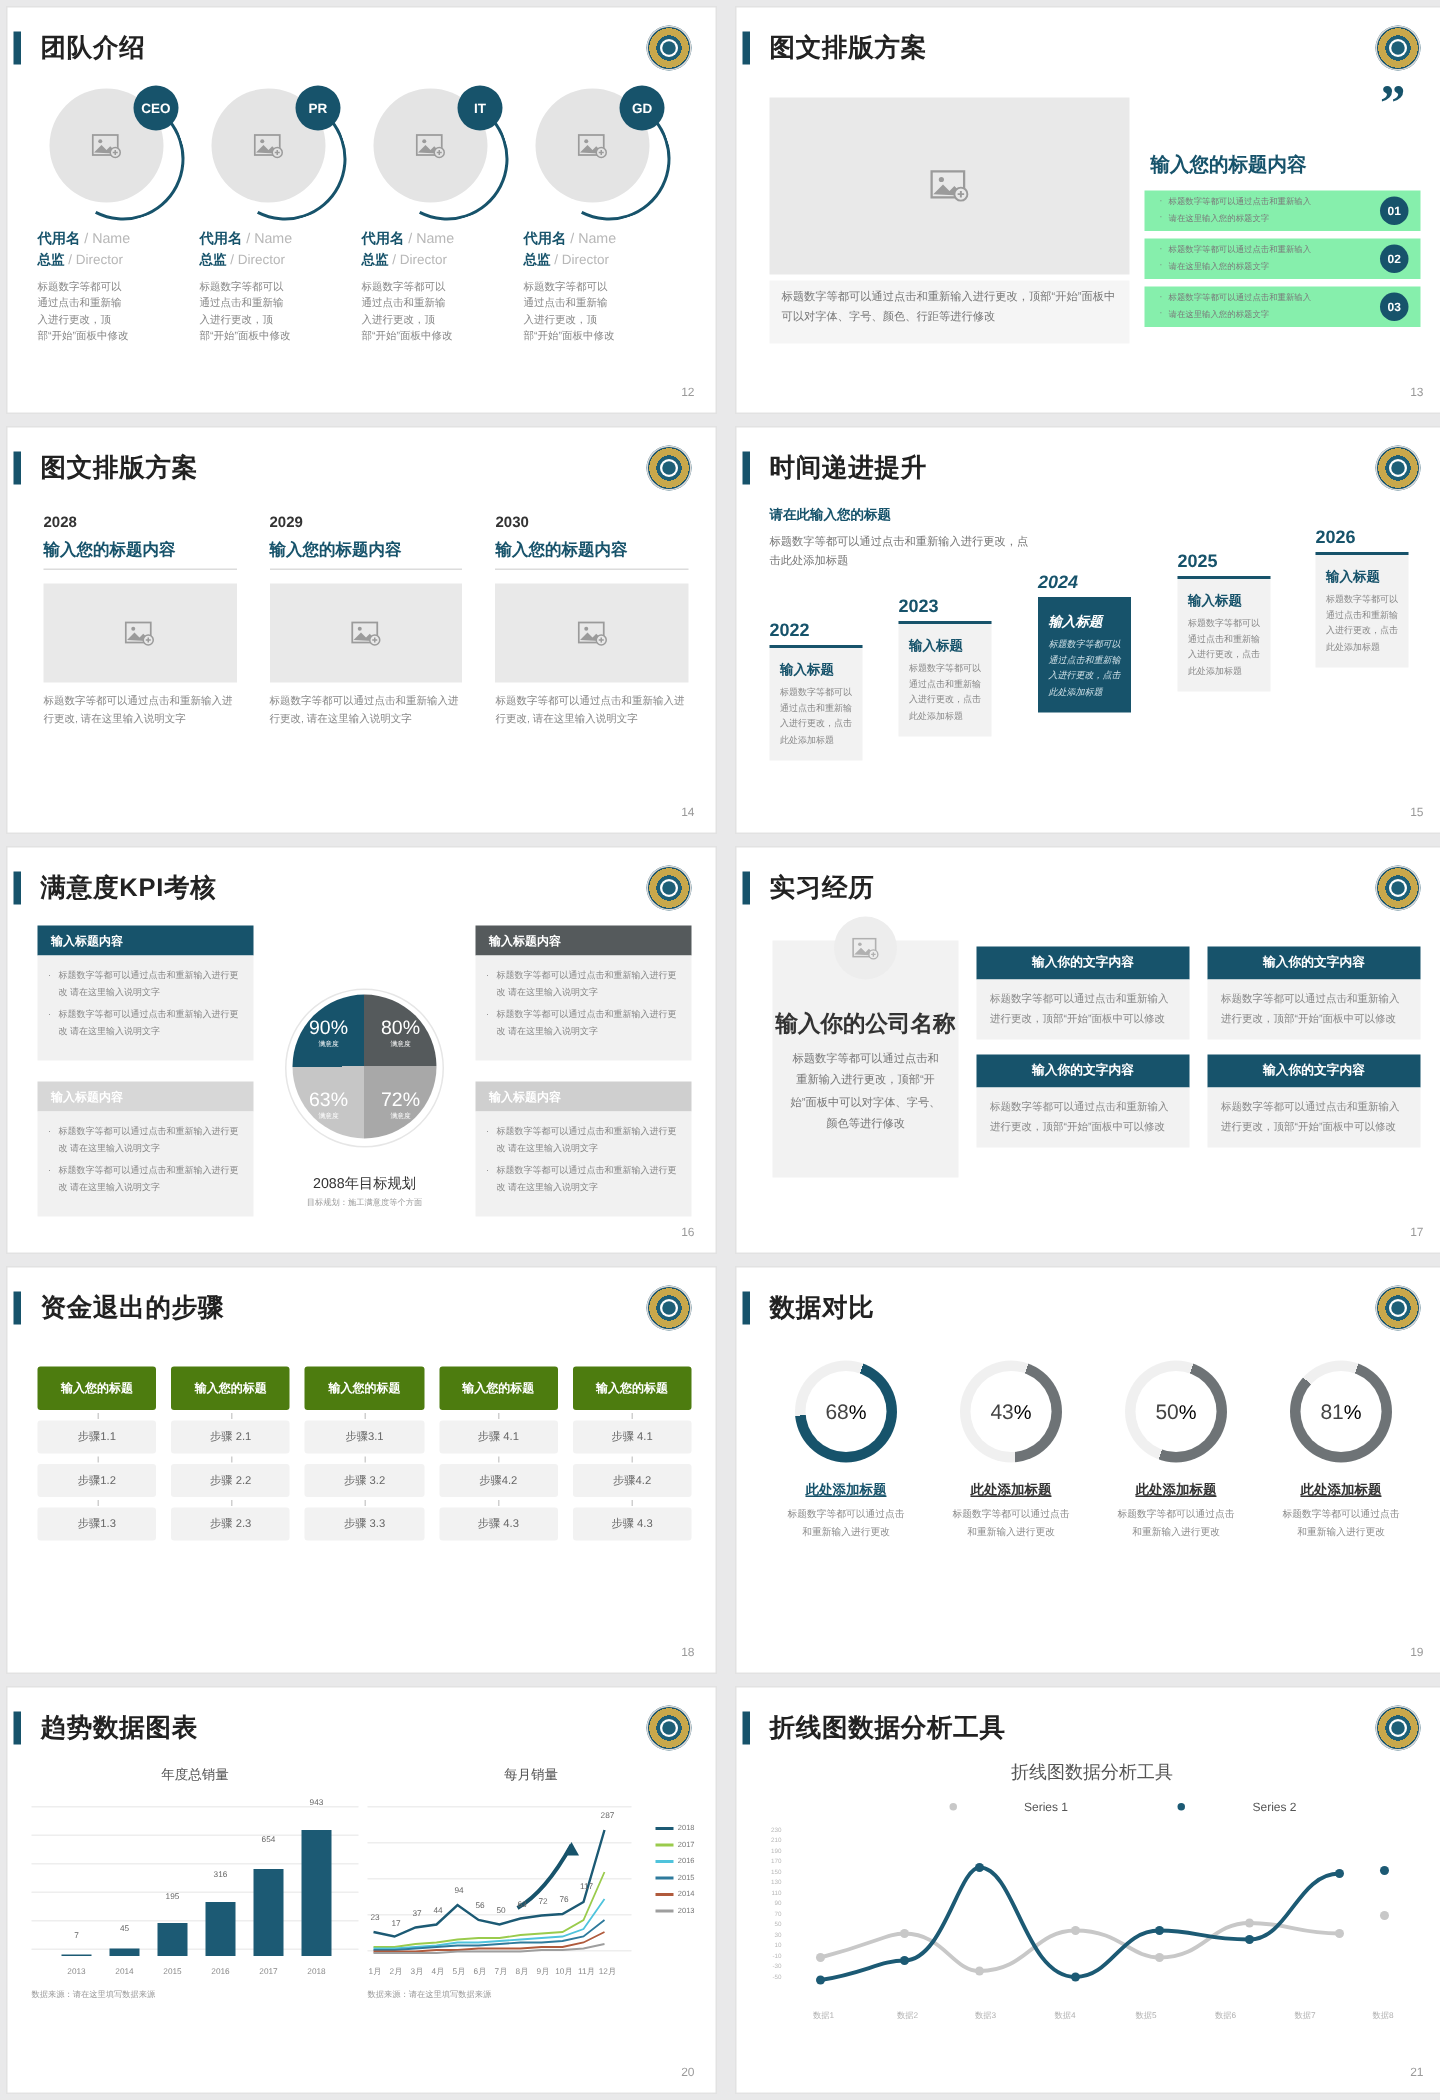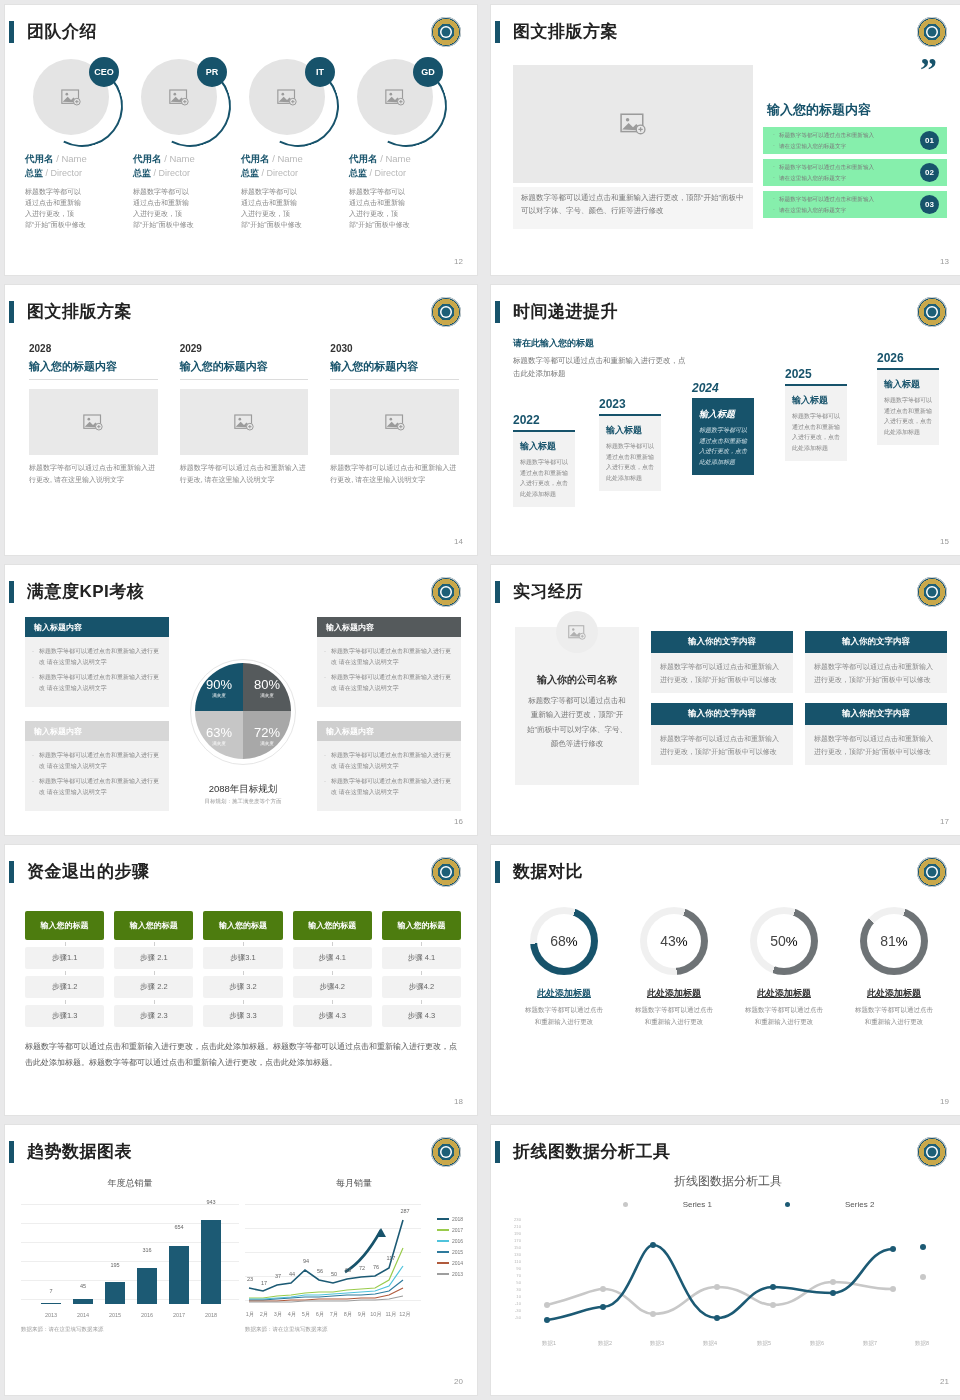--- a/index.html
+++ b/index.html
@@ -118,21 +118,21 @@
   .pieq .v{font-size:13px;text-align:center;}
   .pieq .lb{font-size:4.5px;margin-top:1px;}
   .piering{position:absolute;left:50%;top:42px;transform:translateX(-50%);width:104px;height:104px;border-radius:50%;border:1px solid #e6e6e6;}
   .pcap{position:absolute;left:50%;transform:translateX(-50%);bottom:8px;text-align:center;}
   .pcap .t{font-size:9.5px;color:#333;}
   .pcap .s{font-size:5.5px;color:#9a9a9a;margin-top:2px;}
 
   
   .s17left{position:absolute;left:24px;top:62px;width:124px;height:158px;background:#f2f2f2;text-align:center;}
   .s17av{position:absolute;left:50%;top:-16px;transform:translateX(-50%);width:42px;height:42px;border-radius:50%;background:#ededed;display:flex;align-items:center;justify-content:center;}
-  .s17name{margin-top:46px;font-size:10px;font-weight:bold;color:#333;}
+  .s17name{margin-top:46px;font-size:15px;font-weight:bold;color:#333;}
   .s17d{font-size:7.5px;color:#777;line-height:1.9;margin-top:7px;padding:0 12px;}
   .s17grid{position:absolute;left:160px;top:66px;right:16px;display:grid;grid-template-columns:1fr 1fr;gap:10px 12px;}
   .s17card .hd{background:#17536b;color:#fff;font-size:8.5px;font-weight:bold;text-align:center;padding:5px 0;}
   .s17card .bd{background:#f2f2f2;font-size:7px;color:#888;line-height:1.85;padding:8px 9px;height:40px;box-sizing:border-box;}
 
   
   .s18row{position:absolute;left:20px;right:16px;display:flex;gap:10px;}
   .s18col{flex:1;}
   .s18hd{background:#4d7c0f;color:#fff;font-size:8px;font-weight:bold;text-align:center;padding:9px 0;border-radius:2px;}
   .s18cell{background:#f2f2f2;color:#666;font-size:7.5px;text-align:center;padding:6px 0;border-radius:2px;margin-top:7px;position:relative;}
@@ -162,21 +162,21 @@
   .barlab{position:absolute;font-size:5.5px;color:#666;transform:translateX(-50%);}
   .xlab{position:absolute;bottom:2px;font-size:5.5px;color:#888;transform:translateX(-50%);}
   .legend20{position:absolute;right:0;top:16px;}
   .legend20 div{display:flex;align-items:center;font-size:5px;color:#777;margin-bottom:5px;}
   .legend20 i{width:12px;height:2px;margin-right:3px;display:inline-block;}
 
   
   .c21{position:absolute;left:16px;right:14px;top:48px;bottom:26px;}
   .c21 .t{text-align:center;font-size:12px;color:#555;}
   .c21 .lg{display:flex;justify-content:center;gap:32px;margin-top:10px;font-size:8px;color:#555;}
-  .c21 .lg span{display:flex;align-items:center;gap:14px;padding-left:41px;}
+  .c21 .lg span{display:flex;align-items:center;gap:4px;padding-left:41px;}
   .c21 .lg i{width:5px;height:5px;border-radius:50%;display:inline-block;}
   .ylab{position:absolute;left:0;font-size:4.2px;color:#b9b9b9;text-align:right;width:14px;}
   .xl21{position:absolute;bottom:0;font-size:5.5px;color:#b0b0b0;transform:translateX(-50%);}
 </style>
 </head>
 <body>
 
 <div class="deck">
 
   <div class="slide">
@@ -543,21 +543,20 @@
         <div class="s18cell">步骤4.2</div>
         <div class="s18cell">步骤 4.3</div>
       </div>
       <div class="s18col">
         <div class="s18hd">输入您的标题</div>
         <div class="s18cell">步骤 4.1</div>
         <div class="s18cell">步骤4.2</div>
         <div class="s18cell">步骤 4.3</div>
       </div>
     </div>
-    <div class="s18note">标题数字等都可以通过点击和重新输入进行更改，点击此处添加标题。标题数字等都可以通过点击和重新输入进行更改，点击此处添加标题。标题数字等都可以通过点击和重新输入进行更改，点击此处添加标题。</div>
     <div class="pgnum">18</div>
   </div>
 
   <div class="slide">
     <div class="sbar"></div>
     <div class="stitle">数据对比</div>
     <div class="logo"></div>
 
     <div class="s19wrap">
       <div class="s19item">

